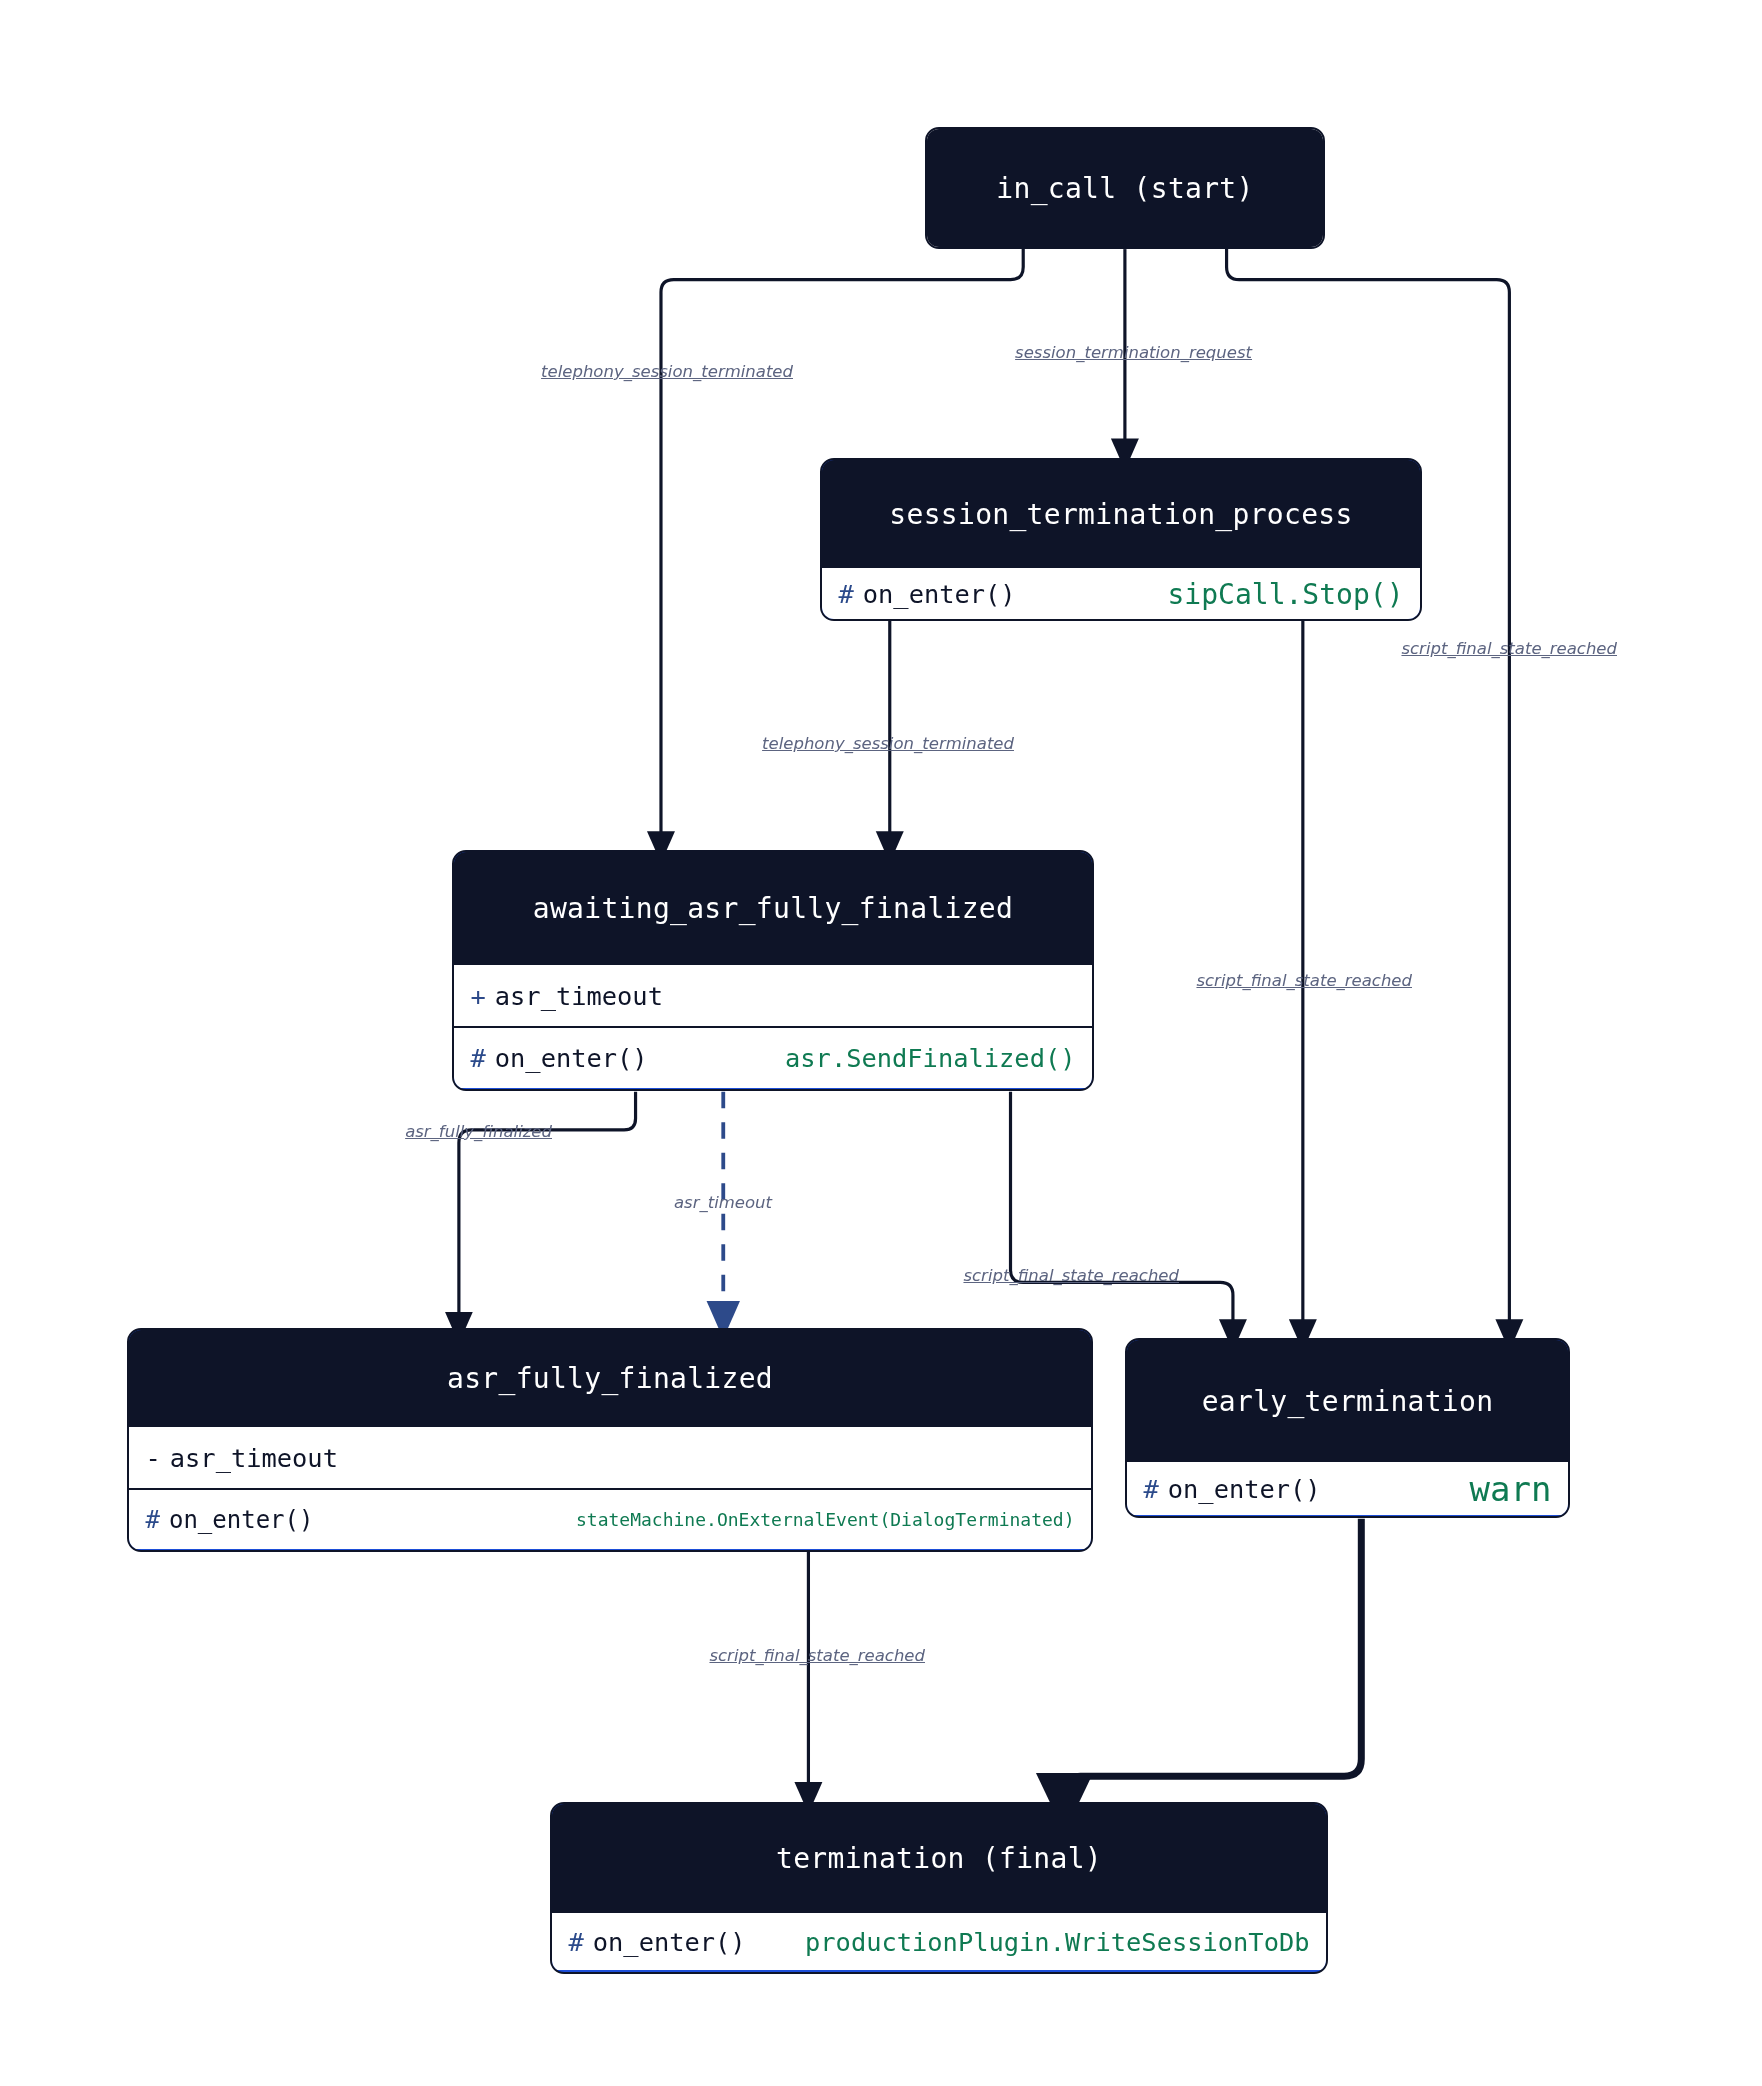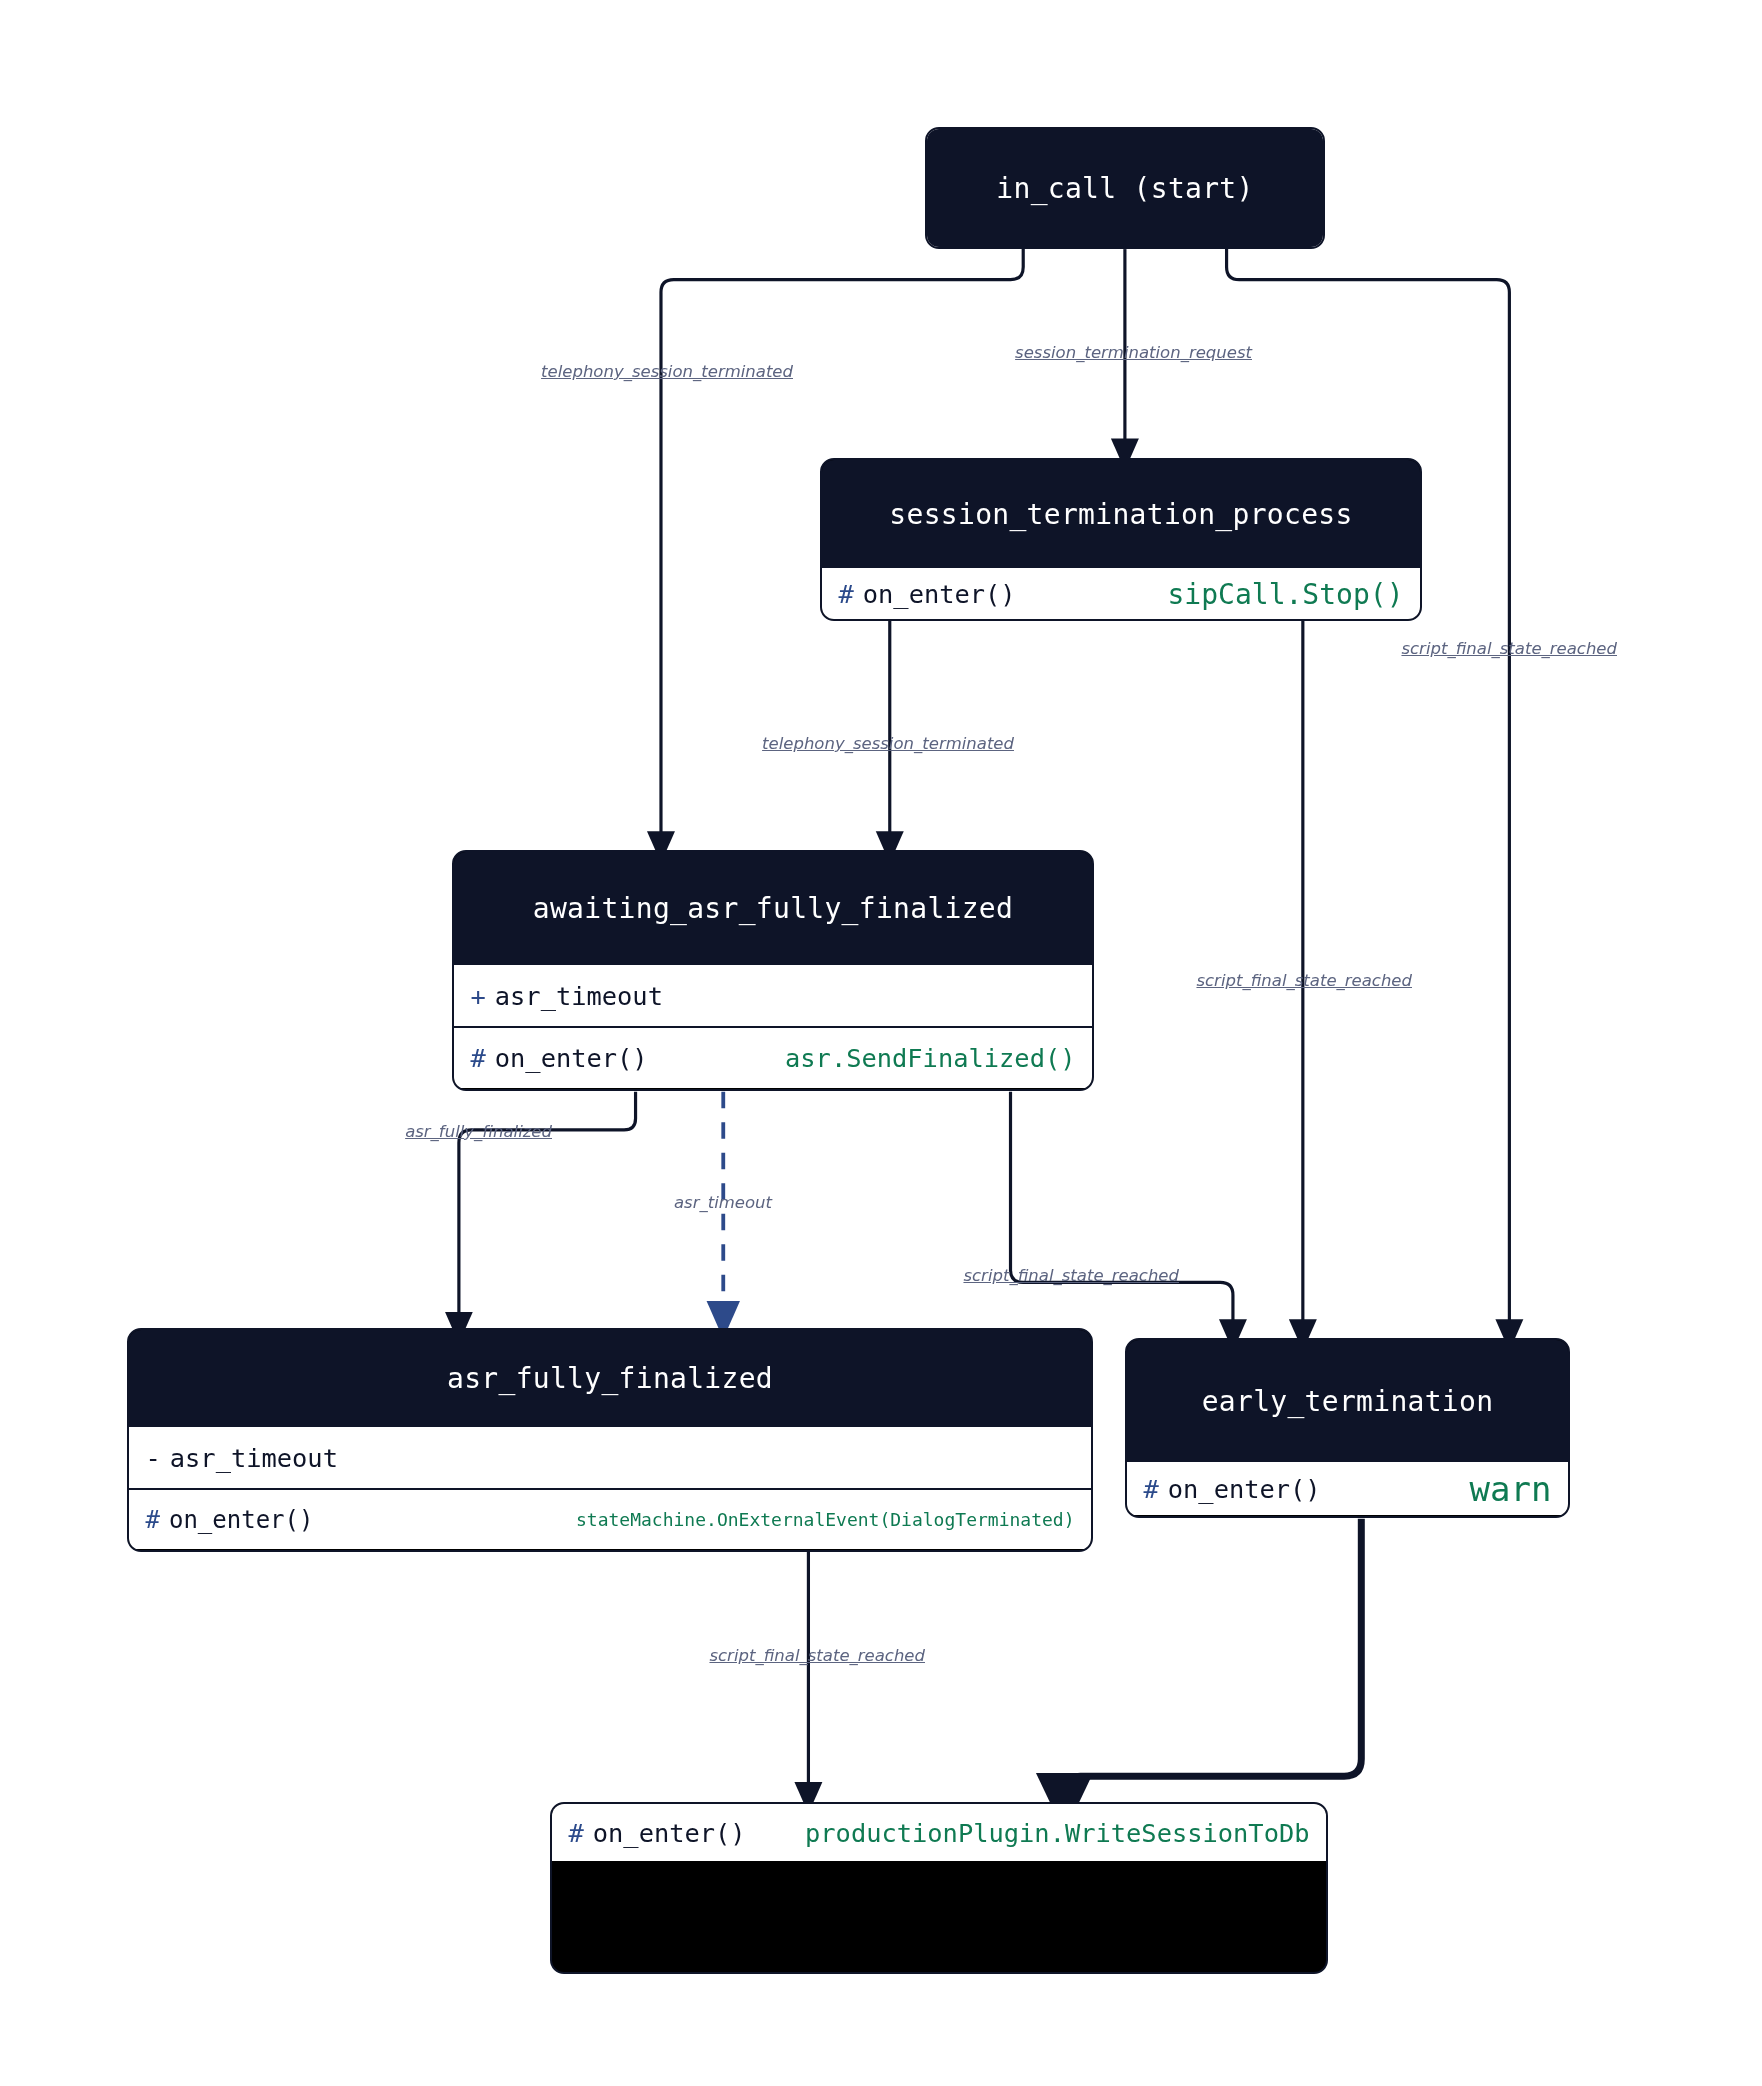--- a/index.html
+++ b/index.html
@@ -19,21 +19,21 @@
     position: absolute;
     left: 0; top: 0;
     width: 1763px;
     height: 2087px;
     pointer-events: none;
   }
   .node {
     position: absolute;
     border-radius: 14px;
     border: 2.5px solid #0e1428;
-    background: #000000;
+    background: #1d4ed8;
     overflow: hidden;
     box-sizing: border-box;
   }
   .node-title {
     background: #0e1428;
     color: #ffffff;
     font-family: "DejaVu Sans Mono", monospace;
     text-align: center;
     display: flex;
     align-items: center;
@@ -180,20 +180,21 @@
     <div class="row first" style="height:53px;">
       <span class="row-left">
         <span class="vis-hash" style="font-size:25.4px;">#</span>
         <span style="font-size:25.4px;">on_enter()</span>
       </span>
       <span class="row-right" style="font-size:34px;">warn</span>
     </div>
   </div>
 
   <div class="node" style="left:550px; top:1802px; width:778px; height:172px;">
+    <div class="node-title" style="height:109px; font-size:28px;">termination (final)</div>
     <div class="row first" style="height:57px;">
       <span class="row-left">
         <span class="vis-hash" style="font-size:25.4px;">#</span>
         <span style="font-size:25.4px;">on_enter()</span>
       </span>
       <span class="row-right" style="font-size:25.4px;">productionPlugin.WriteSessionToDb</span>
     </div>
   </div>
 
   <div class="edge-label lbl-right" style="left:793px; top:362px;">telephony_session_terminated</div>

